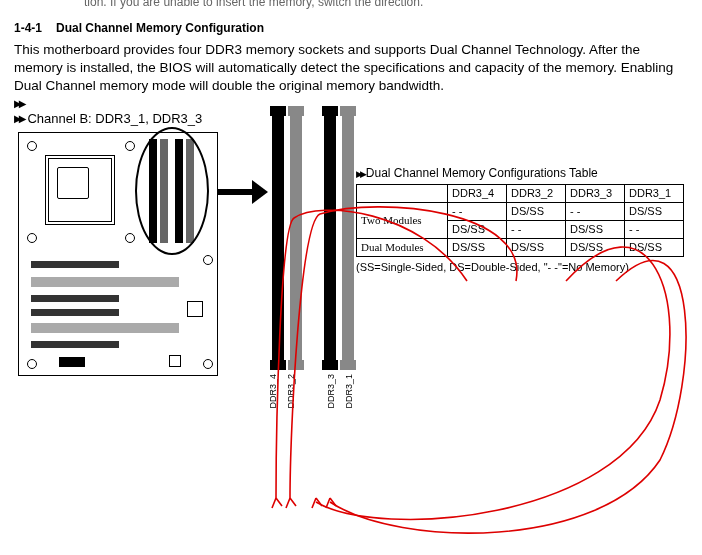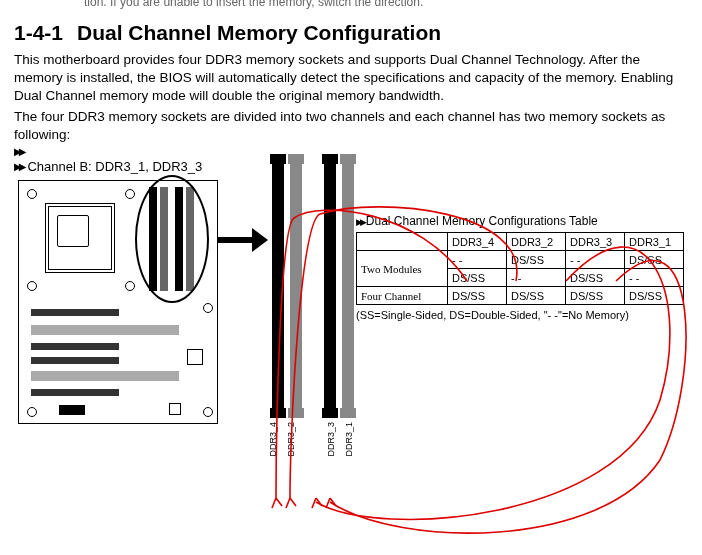--- a/index.html
+++ b/index.html
@@ -19,21 +19,21 @@
   .cropped-line {
     color: #666;
     font-size: 12px;
     margin-left: 70px;
     margin-top: -5px;
     margin-bottom: 12px;
     white-space: nowrap;
     overflow: hidden;
   }
   .section-heading {
-    font-size: 21px;
+    font-size: 12px;
     font-weight: bold;
     margin-bottom: 6px;
   }
   .section-heading .num {
     margin-right: 14px;
   }
   .para {
     font-size: 13.5px;
     line-height: 1.35;
     margin-bottom: 2px;
@@ -243,21 +243,20 @@
 <body>
 
 <div class="page">
   <div class="cropped-line">tion. If you are unable to insert the memory, switch the direction.</div>
 
   <div class="section-heading">
     <span class="num">1-4-1</span><span>Dual Channel Memory Configuration</span>
   </div>
 
   <div class="para">This motherboard provides four DDR3 memory sockets and supports Dual Channel Technology. After the memory is installed, the BIOS will automatically detect the specifications and capacity of the memory. Enabling Dual Channel memory mode will double the original memory bandwidth.</div>
-  <div class="para">The four DDR3 memory sockets are divided into two channels and each channel has two memory sockets as following:</div>
 
   <div class="chan-line">
     <span class="bullet">▶▶</span>
   </div>
   <div class="chan-line">
     <span class="bullet">▶▶</span>
     <span>Channel B: DDR3_1, DDR3_3</span>
   </div>
 
   <div class="content-area">
@@ -352,21 +351,21 @@
           <td>- -</td>
           <td>DS/SS</td>
         </tr>
         <tr>
           <td>DS/SS</td>
           <td>- -</td>
           <td>DS/SS</td>
           <td>- -</td>
         </tr>
         <tr>
-          <th class="rowh">Four Channel</th>
+          <th class="rowh">Dual Modules</th>
           <td>DS/SS</td>
           <td>DS/SS</td>
           <td>DS/SS</td>
           <td>DS/SS</td>
         </tr>
       </tbody>
         </table>
       <div class="legend">(SS=Single-Sided, DS=Double-Sided, "- -"=No Memory)</div>
     </div>
 

